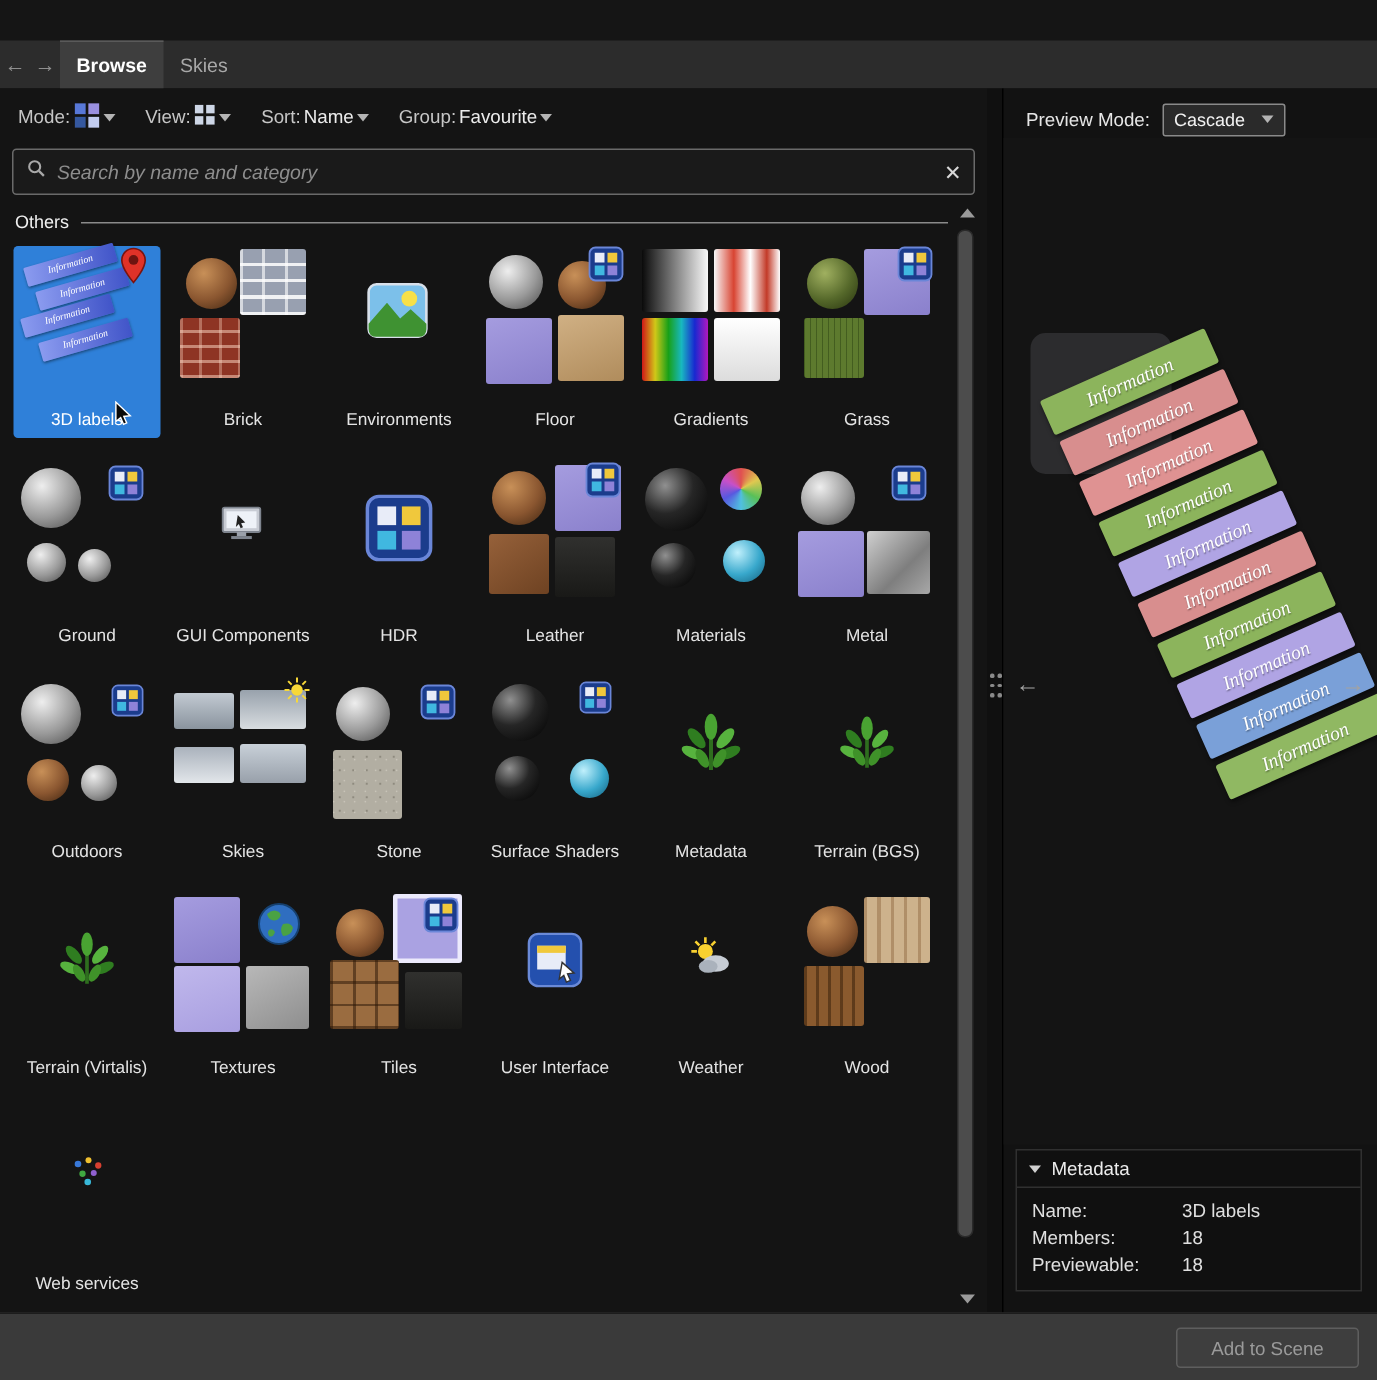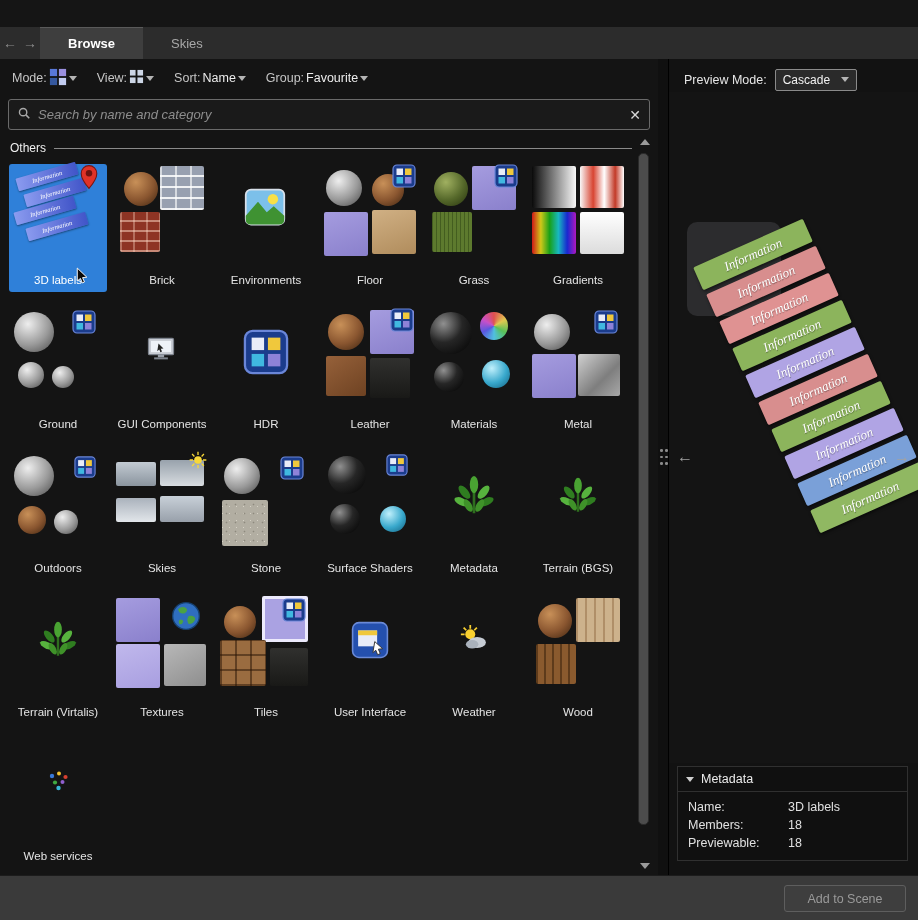--- a/index.html
+++ b/index.html
@@ -13,21 +13,21 @@
   .titlebar .title { font-size:13px; font-weight:bold; color:#fff; letter-spacing:.5px; }
   .tb-btns { margin-left:auto; display:flex; align-items:center; gap:16px; }
   .tb-btns span { color:#c8c8c8; font-size:13px; cursor:default; line-height:1; }
   .max-box { width:9px; height:9px; border:1.5px solid #c8c8c8; display:inline-block; }
 
   
   .tabbar { position:absolute; left:0; top:27px; width:100%; height:32px; background:#2c2c2c;
     display:flex; align-items:stretch; }
   .nav-arrow { width:20px; display:flex; align-items:center; justify-content:center;
     color:#8e8e8e; font-size:14px; }
-  .tab { padding:0 28px; display:flex; align-items:center; font-size:13px; color:#a8a8a8; }
+  .tab { padding:0 11px; display:flex; align-items:center; font-size:13px; color:#a8a8a8; }
   .tab.active { background:#3e3e3e; color:#fff; font-weight:bold; border-top:1px solid #5a5a5a; }
 
   
   .main { position:absolute; left:0; top:59px; width:100%; height:816px; display:flex; }
   .left-pane { position:relative; width:658px; height:100%; background:#141414; }
   .splitter { position:relative; width:10px; background:#101010; }
   .splitter .dots { position:absolute; left:2px; top:390px; display:grid;
     grid-template-columns:3px 3px; gap:4px 2px; }
   .splitter .dots i { width:2.5px; height:2.5px; background:#8a8a8a; border-radius:50%; }
   .right-pane { position:relative; width:250px; height:100%; background:#121212; border-left:1px solid #000; }
@@ -292,45 +292,45 @@
                 </div>
                 <div class="tile tl-purple" style="left: 2px; top: 48px; width: 44px; height: 44px;"></div>
                 <div class="tile tl-tan" style="left: 50px; top: 46px; width: 44px; height: 44px;"></div>
               </div>
               <div class="cat-label">Floor</div>
             </div>
           </div>
           <div class="cell">
             <div class="card">
               <div class="thumb">
+                <div class="tile" style="left: 2px; top: 2px; width: 44px; height: 42px; background: linear-gradient(90deg, rgb(10, 10, 10), rgb(248, 248, 248));"></div>
+                <div class="tile" style="left: 50px; top: 2px; width: 44px; height: 42px; background: linear-gradient(90deg, rgb(248, 248, 248) 0%, rgb(216, 68, 50) 30%, rgb(255, 255, 255) 55%, rgb(194, 58, 40) 80%, rgb(255, 255, 255) 100%);"></div>
+                <div class="tile" style="left: 2px; top: 48px; width: 44px; height: 42px; background: linear-gradient(90deg, rgb(208, 24, 24), rgb(208, 200, 24), rgb(24, 160, 24), rgb(24, 184, 192), rgb(24, 40, 208), rgb(176, 24, 192));"></div>
+                <div class="tile" style="left: 50px; top: 48px; width: 44px; height: 42px; background: linear-gradient(rgb(255, 255, 255), rgb(220, 220, 220));"></div>
+              </div>
+              <div class="cat-label">Gradients</div>
+            </div>
+          </div>
+          <div class="cell">
+            <div class="card">
+              <div class="thumb">
                 <div class="sphere sp-olive" style="left: 8px; top: 8px; width: 34px; height: 34px;"></div>
                 <div class="tile tl-purple" style="left: 46px; top: 2px; width: 44px; height: 44px;"></div>
                 <div class="icon-wrap" style="left: 68px; top: 0px; width: 24px; height: 24px;">
                   <svg viewBox="0 0 24 24" width="24" height="24">
                     <rect x="1" y="1" width="22" height="22" rx="4" fill="#1b3c8c" stroke="#6a86d8" stroke-width="1.2"></rect>
                     <rect x="4.5" y="4.5" width="6.5" height="6.5" fill="#e8ecf8"></rect>
                     <rect x="13" y="4.5" width="6.5" height="6.5" fill="#f0c83c"></rect>
                     <rect x="4.5" y="13" width="6.5" height="6.5" fill="#40b8e0"></rect>
                     <rect x="13" y="13" width="6.5" height="6.5" fill="#8e82d8"></rect>
                   </svg>
                 </div>
                 <div class="tile tl-grass" style="left: 6px; top: 48px; width: 40px; height: 40px;"></div>
               </div>
               <div class="cat-label">Grass</div>
-            </div>
-          </div>
-          <div class="cell">
-            <div class="card">
-              <div class="thumb">
-                <div class="tile" style="left: 2px; top: 2px; width: 44px; height: 42px; background: linear-gradient(90deg, rgb(10, 10, 10), rgb(248, 248, 248));"></div>
-                <div class="tile" style="left: 50px; top: 2px; width: 44px; height: 42px; background: linear-gradient(90deg, rgb(248, 248, 248) 0%, rgb(216, 68, 50) 30%, rgb(255, 255, 255) 55%, rgb(194, 58, 40) 80%, rgb(255, 255, 255) 100%);"></div>
-                <div class="tile" style="left: 2px; top: 48px; width: 44px; height: 42px; background: linear-gradient(90deg, rgb(208, 24, 24), rgb(208, 200, 24), rgb(24, 160, 24), rgb(24, 184, 192), rgb(24, 40, 208), rgb(176, 24, 192));"></div>
-                <div class="tile" style="left: 50px; top: 48px; width: 44px; height: 42px; background: linear-gradient(rgb(255, 255, 255), rgb(220, 220, 220));"></div>
-              </div>
-              <div class="cat-label">Gradients</div>
             </div>
           </div>
           <div class="cell">
             <div class="card">
               <div class="thumb">
                 <div class="sphere sp-gray" style="left: 4px; top: 4px; width: 40px; height: 40px;"></div>
                 <div class="icon-wrap" style="left: 62px; top: 2px; width: 24px; height: 24px;">
                   <svg viewBox="0 0 24 24" width="24" height="24">
                     <rect x="1" y="1" width="22" height="22" rx="4" fill="#1b3c8c" stroke="#6a86d8" stroke-width="1.2"></rect>
                     <rect x="4.5" y="4.5" width="6.5" height="6.5" fill="#e8ecf8"></rect>

